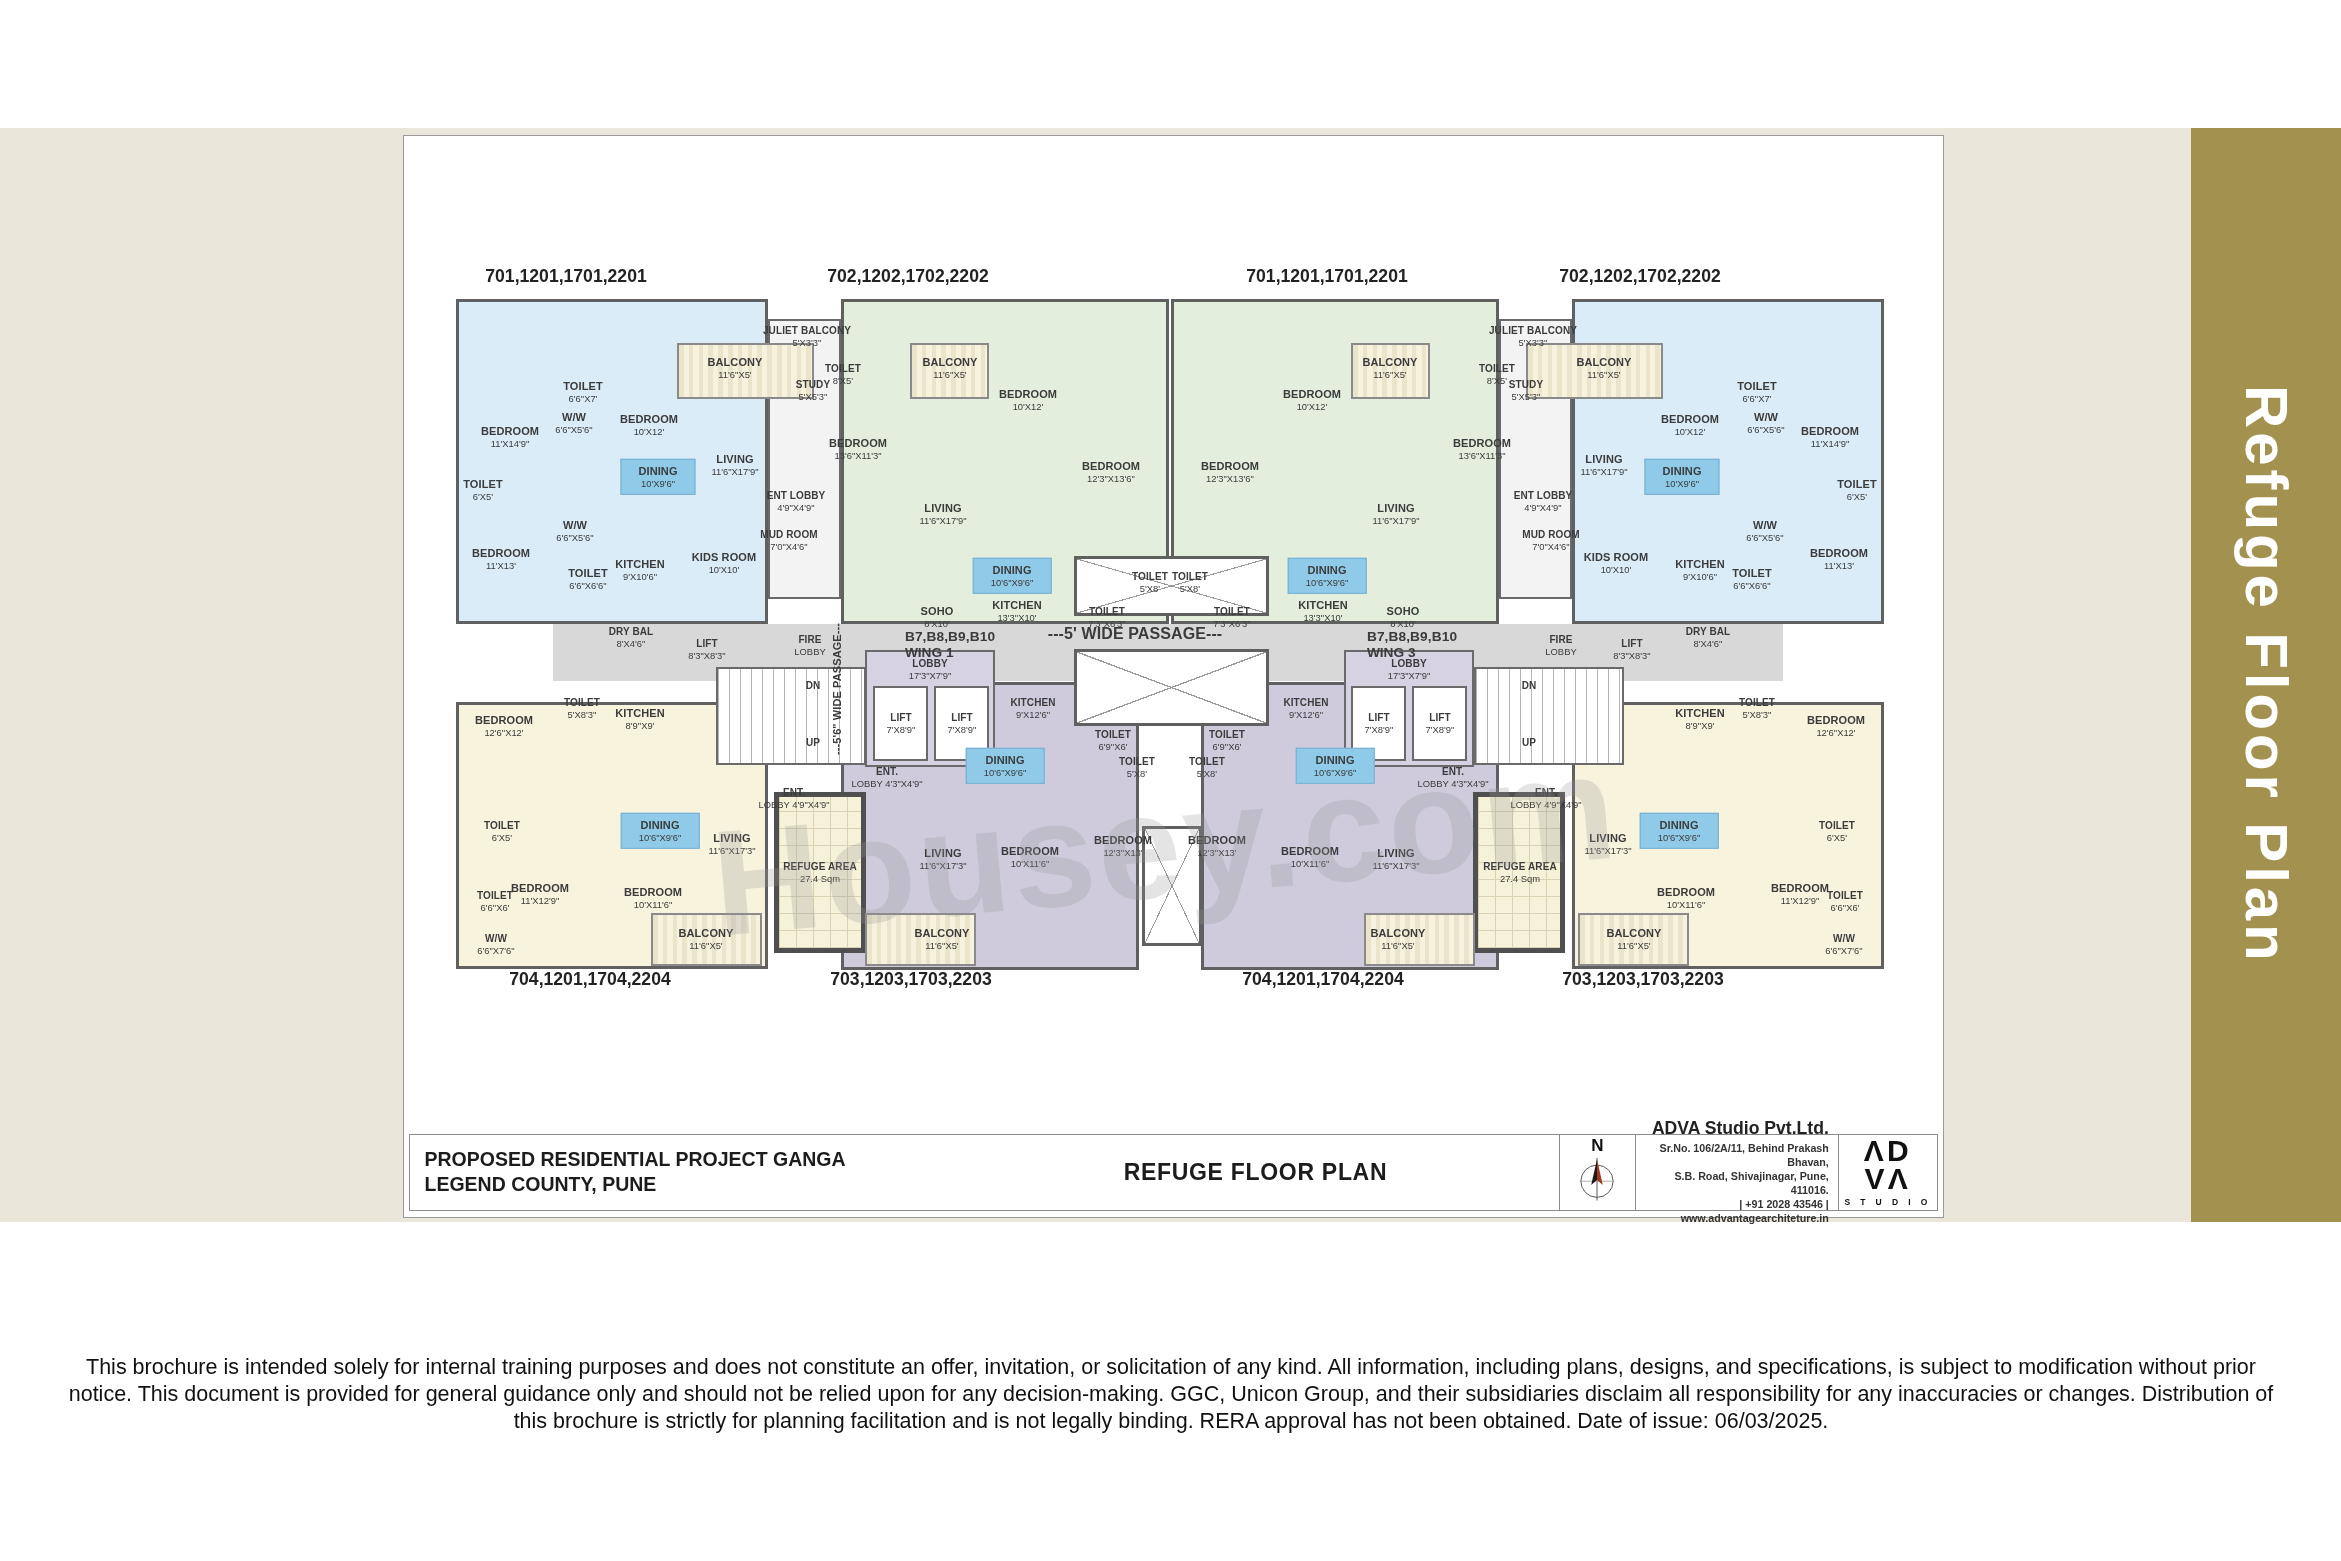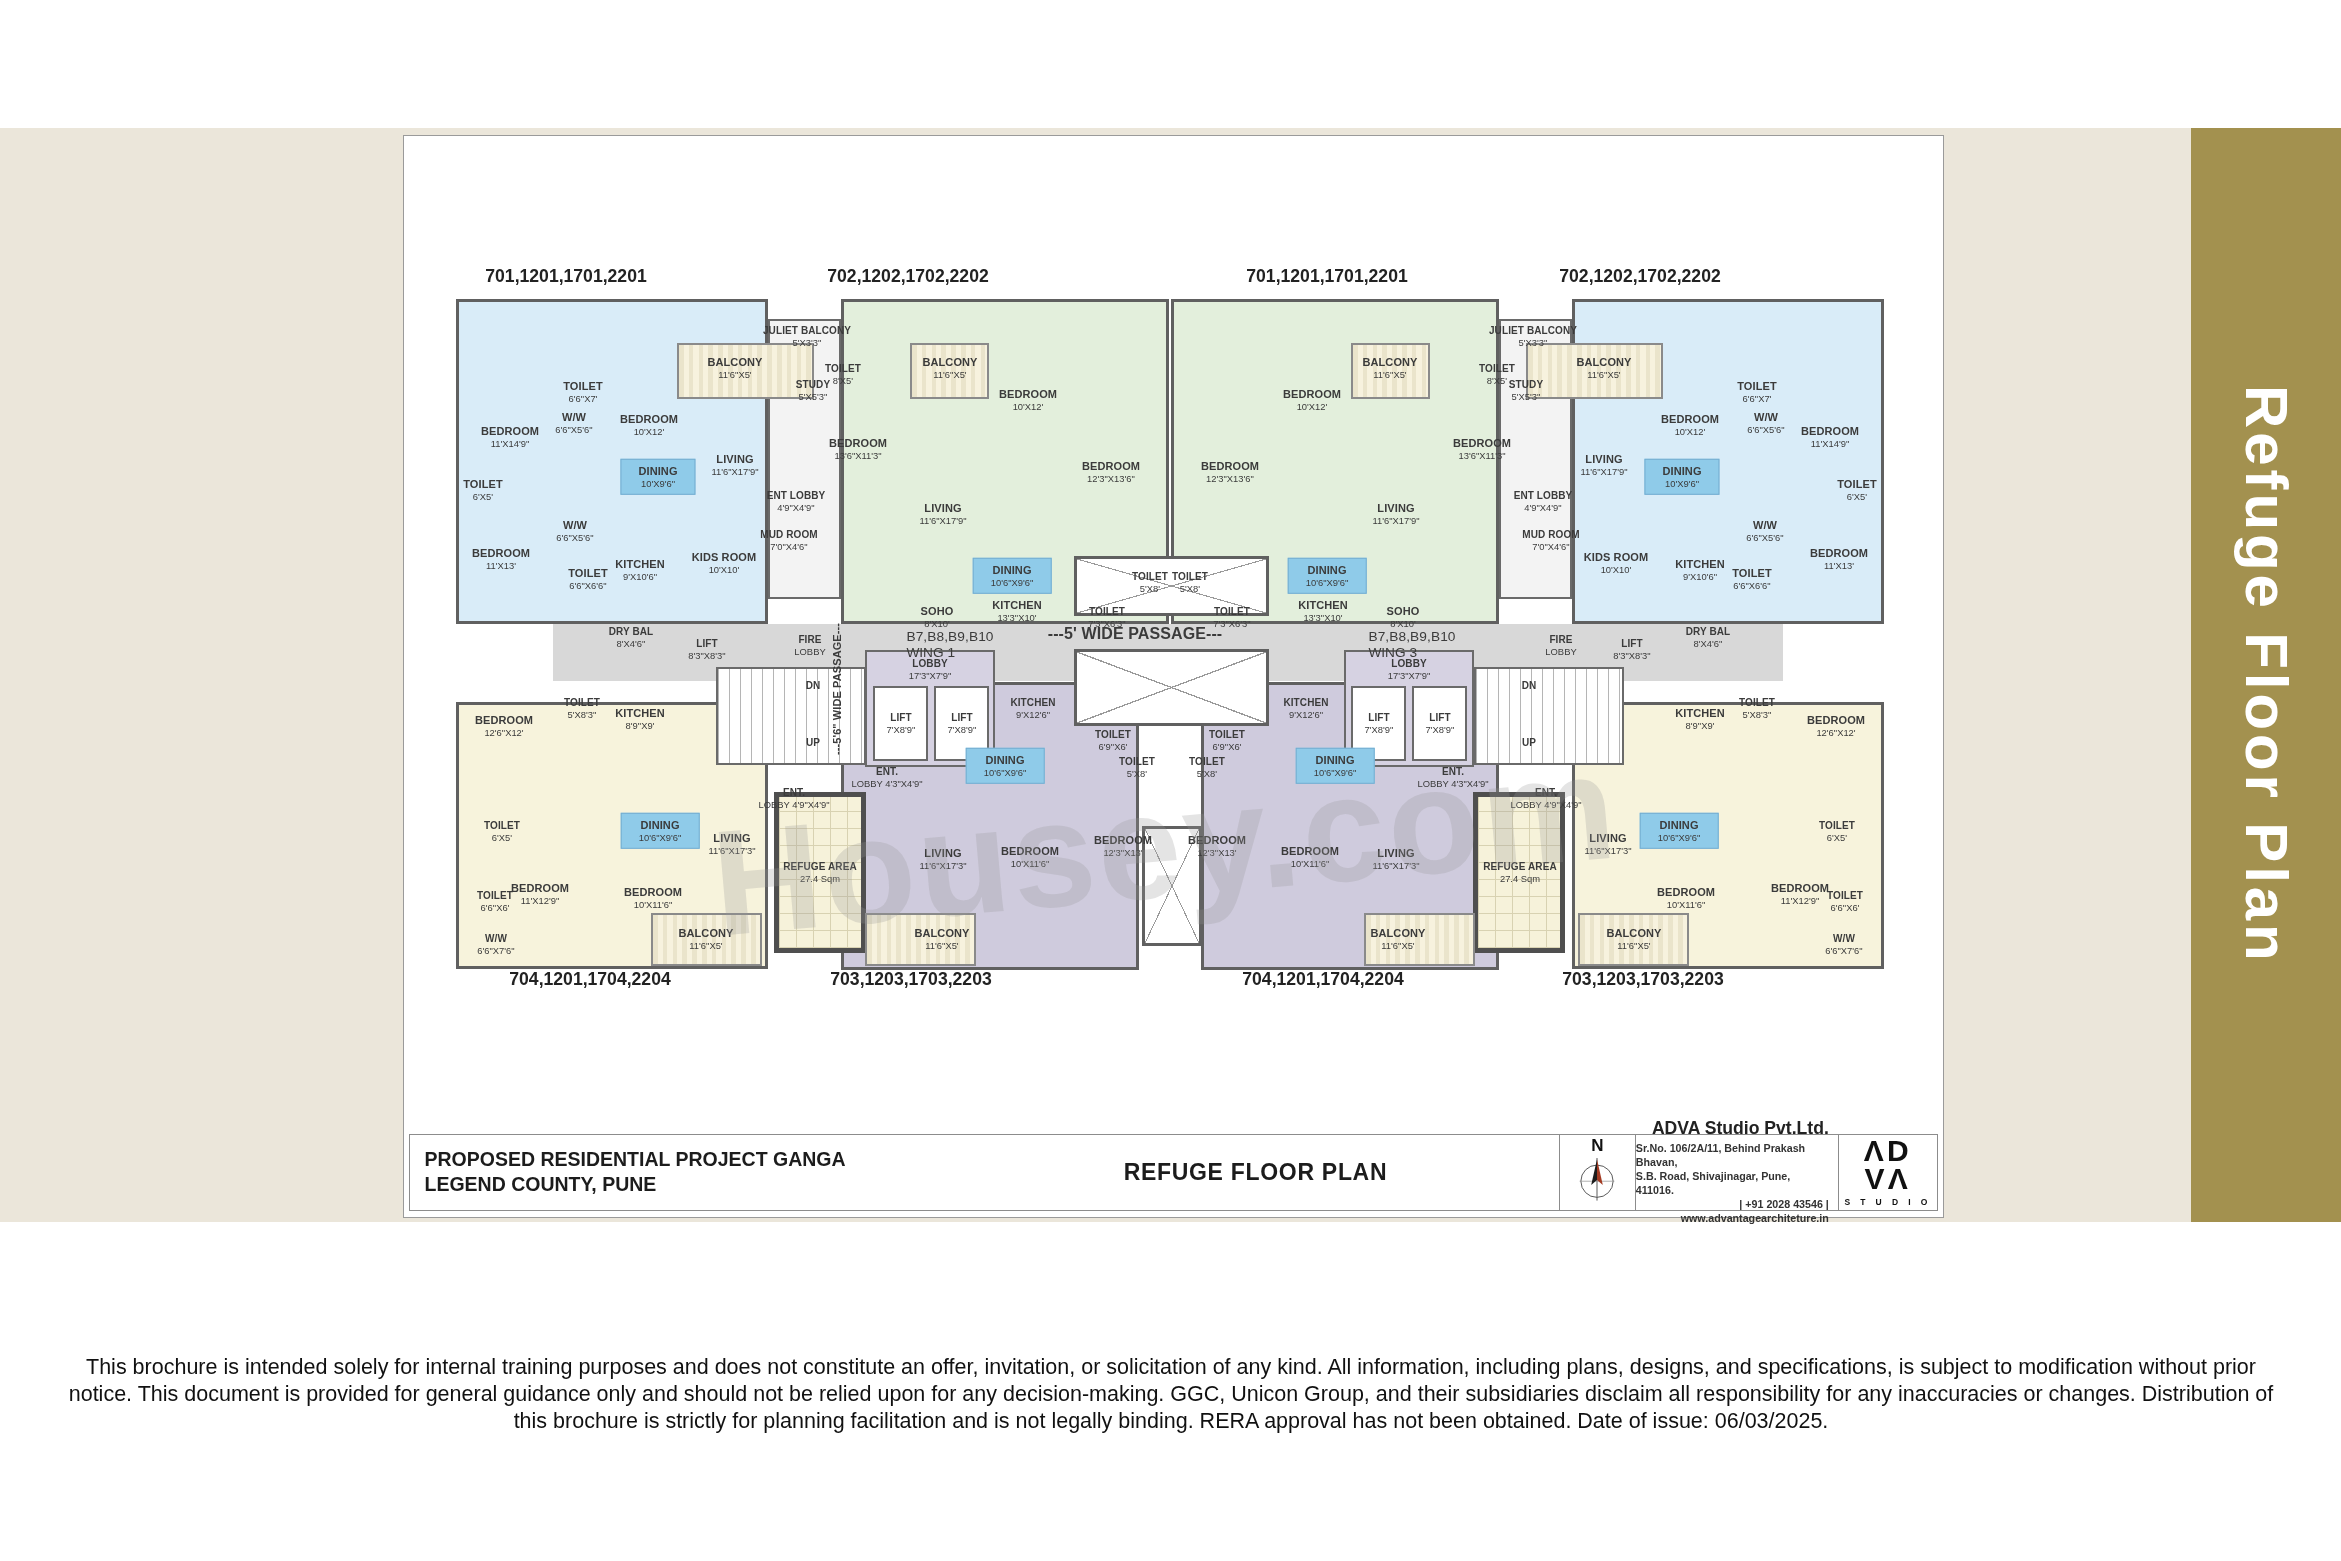--- a/index.html
+++ b/index.html
@@ -28,21 +28,21 @@
 
   
   .tblock{position:absolute;left:5.2px;right:5.2px;bottom:6.5px;height:77px;border:1.3px solid #8c8c8c;
           display:flex;align-items:stretch;background:#fff;box-sizing:border-box}
   .tb-cell{display:flex;flex-direction:column;justify-content:center;box-sizing:border-box}
   .tb-project{flex:1 1 0;padding-left:14.3px;font-size:19.5px;font-weight:700;color:#1c1c1c;line-height:1.3}
   .tb-title{flex:1.15 1 0;align-items:center;font-size:23px;font-weight:700;color:#1c1c1c;letter-spacing:0.7px}
   .tb-north{flex:0 0 77px;border-left:1.3px solid #8c8c8c;border-right:1.3px solid #8c8c8c;
             align-items:center;justify-content:flex-start;padding-top:2.6px}
   .tb-north .n{font-size:17px;font-weight:700;color:#111;line-height:1}
-  .tb-adva{flex:0 0 202px;align-items:flex-end;text-align:left;padding-right:9px;color:#222}
+  .tb-adva{flex:0 0 202px;align-items:flex-end;text-align:right;padding-right:9px;color:#222}
   .tb-firm{font-size:17.6px;font-weight:700;margin-bottom:2.6px}
   .tb-addr{font-size:10.7px;font-weight:700;line-height:1.3;color:#333}
   .tb-logo{flex:0 0 99px;border-left:1.3px solid #8c8c8c;align-items:center;justify-content:center;
            text-align:center;color:#111}
   .tb-logo .glyph{font-size:30px;font-weight:700;line-height:.95;letter-spacing:3.3px}
   .tb-logo .studio{font-size:8.5px;font-weight:700;letter-spacing:3.9px;margin-top:3.9px}
 
   
   .plan{position:absolute;left:423px;top:260px;width:1496px;height:748px}
   .zone{position:absolute;box-sizing:border-box}
@@ -64,21 +64,21 @@
                       repeating-linear-gradient(90deg,#d8d2b2 0 1.3px,transparent 1.3px 17px);
      border:5.9px solid #4f4f4f}
   .z-balc{background:repeating-linear-gradient(90deg,#eae4cb 0 4.6px,#f7f2de 4.6px 9.8px);border:2px solid #8a8a8a}
 
   .room{position:absolute;transform:translate(-50%,-50%);text-align:center;color:#3b3b3b;
         white-space:nowrap;line-height:1.18}
   .room .t{font-size:11px;font-weight:700;letter-spacing:0.1px;display:block}
   .room .d{font-size:9.4px;display:block}
   .room.dining{background:#8fcbe9;border:0.7px solid #74add0;padding:5.2px 17px}
   .room.wing{text-align:left}
-  .room.wing .t,.room.wing .d{font-size:13.7px;font-weight:400}
+  .room.wing .t,.room.wing .d{font-size:13.7px;font-weight:700}
   .room.pass .t{font-size:16px}
   .room.vpass{transform:translate(-50%,-50%) rotate(-90deg)}
   .room.vpass .t{font-size:11px}
   .room.small .t{font-size:10px}
   .unit-label{position:absolute;transform:translate(-50%,-50%);font-size:17.6px;font-weight:700;
               color:#222;white-space:nowrap}
   .watermark{position:absolute;left:742px;top:585px;transform:translate(-50%,-50%) rotate(-5deg);
              font-size:150px;font-weight:700;color:rgba(150,150,150,.26);letter-spacing:2.6px;
              pointer-events:none;white-space:nowrap}
 

